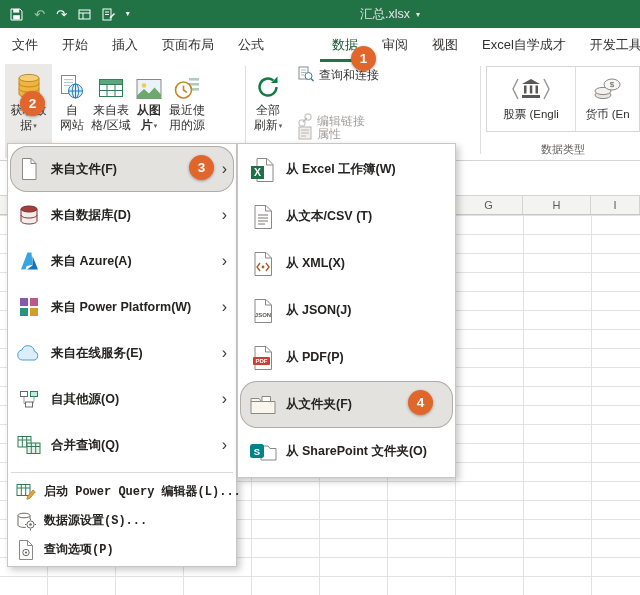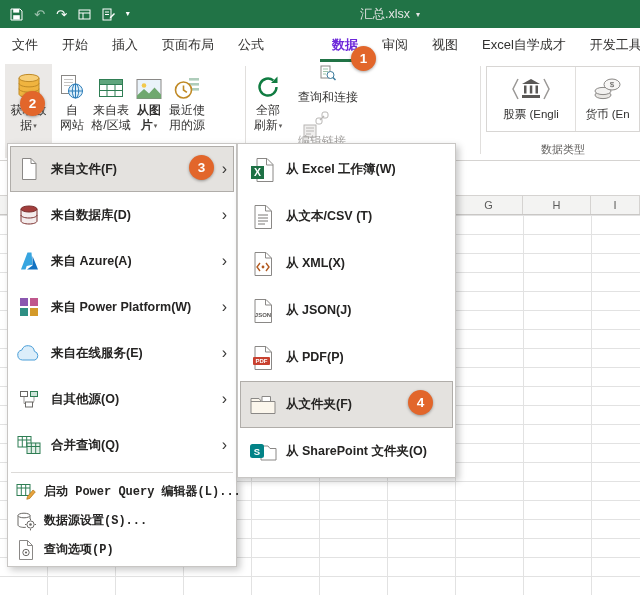--- a/index.html
+++ b/index.html
@@ -20,46 +20,46 @@
   .titlebar { position:absolute; left:0; top:0; width:640px; height:28px; background:#217346; z-index:5; color:#fff; }
   .qat { display:flex; align-items:center; gap:11px; padding-left:10px; height:100%; }
   .tbtn { display:flex; align-items:center; color:#fff; font-size:13px; line-height:1; cursor:default; }
   .tbtn.dim { opacity:.55; }
   .tchevsm { font-size:8px; }
   .wtitle { position:absolute; left:390px; top:0; height:28px; transform:translateX(-50%); display:flex; align-items:center; gap:6px; font-size:12.5px; color:#e5e5e5; white-space:nowrap; }
 
   
   .tabrow { position:absolute; left:0; top:28px; width:640px; height:34px; background:#fff; display:flex; z-index:5; }
   .tab { display:flex; align-items:center; padding:0 12px; font-size:13px; color:#323130; white-space:nowrap; }
-  .tab.selected { color:#6d28d9; font-weight:700; box-shadow:inset 0 -3px 0 #217346; }
+  .tab.selected { color:#14532d; font-weight:400; box-shadow:inset 0 -3px 0 #217346; }
   .tab.mld { margin-left:44px; }
 
   
   .ribbon { position:absolute; left:0; top:62px; width:640px; height:99px; background:#fff; border-bottom:1px solid #D5D3D1; z-index:5; }
   .bigbtn { position:absolute; top:2px; height:94px; display:flex; flex-direction:column; align-items:center; font-size:12px; color:#323130; text-align:center; }
   .bigbtn .ic { height:34px; display:flex; align-items:flex-end; justify-content:center; margin-top:2px; margin-bottom:3px; }
   .bigbtn .l { line-height:15px; display:flex; align-items:center; justify-content:center; white-space:nowrap; }
   .bigbtn.pressed { background:#EBE9E7; }
   .chev { font-size:7px; color:#605E5C; margin-left:1px; }
   .vdiv { position:absolute; top:4px; height:88px; width:1px; background:#E1DFDD; }
-  .qrow { position:absolute; left:294px; height:21px; display:flex; align-items:center; gap:5px; font-size:12px; color:#323130; padding:0 4px; white-space:nowrap;flex-direction:column; }
+  .qrow { position:absolute; left:294px; height:21px; display:flex; align-items:center; gap:5px; font-size:12px; color:#323130; padding:0 4px; white-space:nowrap; }
   .qrow.disabled { color:#A19F9D; }
   .gallery { position:absolute; left:486px; top:4px; width:154px; height:66px; border:1px solid #D8D6D4; display:flex; background:#fff; }
   .gitem { display:flex; flex-direction:column; align-items:center; justify-content:center; font-size:11.5px; color:#323130; gap:3px; overflow:hidden; white-space:nowrap; }
   .gitem.stocks { width:88px; }
   .gitem.curr { flex:1; }
   .gdiv { width:1px; background:#E1DFDD; }
   .grouplabel { position:absolute; left:486px; top:80px; width:154px; text-align:center; font-size:11px; color:#605E5C; }
 
   
   .menu { position:absolute; left:7px; top:143px; width:230px; background:#fff; border:1px solid #C8C6C4; box-shadow:3px 3px 7px rgba(0,0,0,.22); padding:2px 0; z-index:20; }
   .menu-item { height:46px; margin:0 2px; display:flex; align-items:center; position:relative; font-size:12.5px; font-weight:600; color:#252423; padding:0 20px 0 4px; white-space:nowrap; }
   .mi-icon { width:30px; min-width:30px; display:flex; justify-content:center; margin-right:7px; }
   .mi-arrow { position:absolute; right:7px; font-size:16px; color:#3B3A39; font-weight:400; }
-  .hl { background:#E4E2DF; box-shadow:inset 0 0 0 1px #B0ADA9; }
+  .hl { background:#E4E2DF; box-shadow:inset 0 0 0 1px #B0ADA9;border-radius:17px; }
   .menu-sep { height:1px; background:#DCDAD8; margin:4px 3px; }
   .menu-item.small { height:29px; font-size:12px;font-family:Liberation Mono, monospace; }
   .menu-item.small .mi-icon { width:24px; min-width:24px; margin-right:6px; }
   .submenu { position:absolute; left:237px; top:143px; width:219px; background:#fff; border:1px solid #C8C6C4; box-shadow:3px 3px 7px rgba(0,0,0,.22); padding:2px 0; z-index:21; }
   .submenu-item { height:47px; margin:0 2px; display:flex; align-items:center; position:relative; font-size:12.5px; font-weight:600; color:#252423; padding:0 8px 0 6px; white-space:nowrap; }
   .sm-icon { width:34px; min-width:34px; display:flex; justify-content:center; margin-right:6px; }
 
   
   .badge { position:absolute; width:25px; height:25px; border-radius:50%; background:#E2662B; color:#fff; display:flex; align-items:center; justify-content:center; font-size:13.5px; font-weight:700; z-index:50; box-shadow:0 1px 3px rgba(0,0,0,.35); }
 </style>

